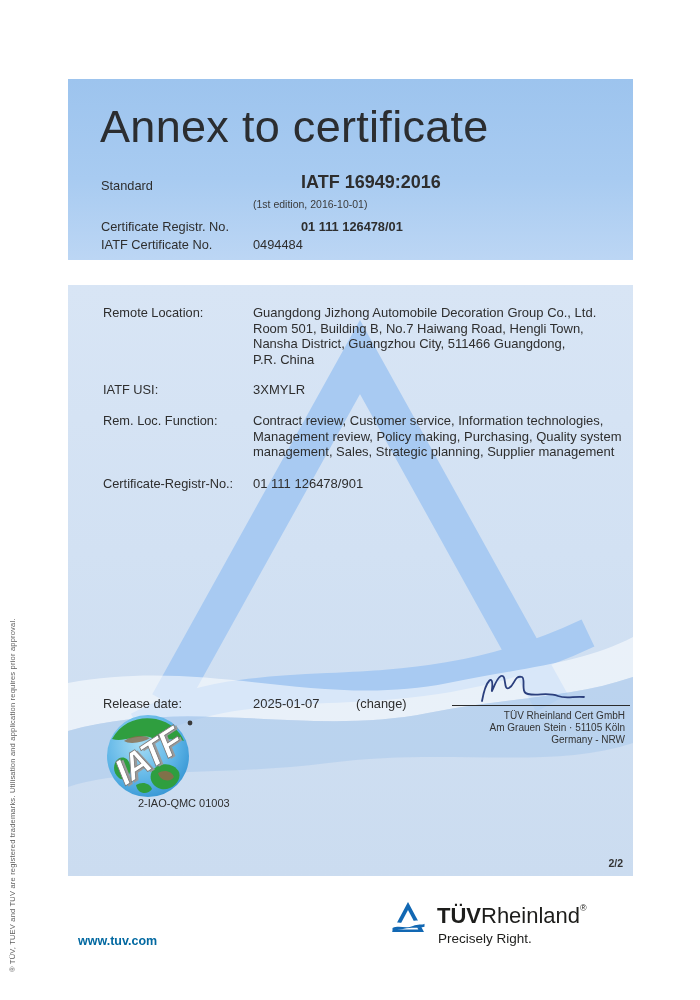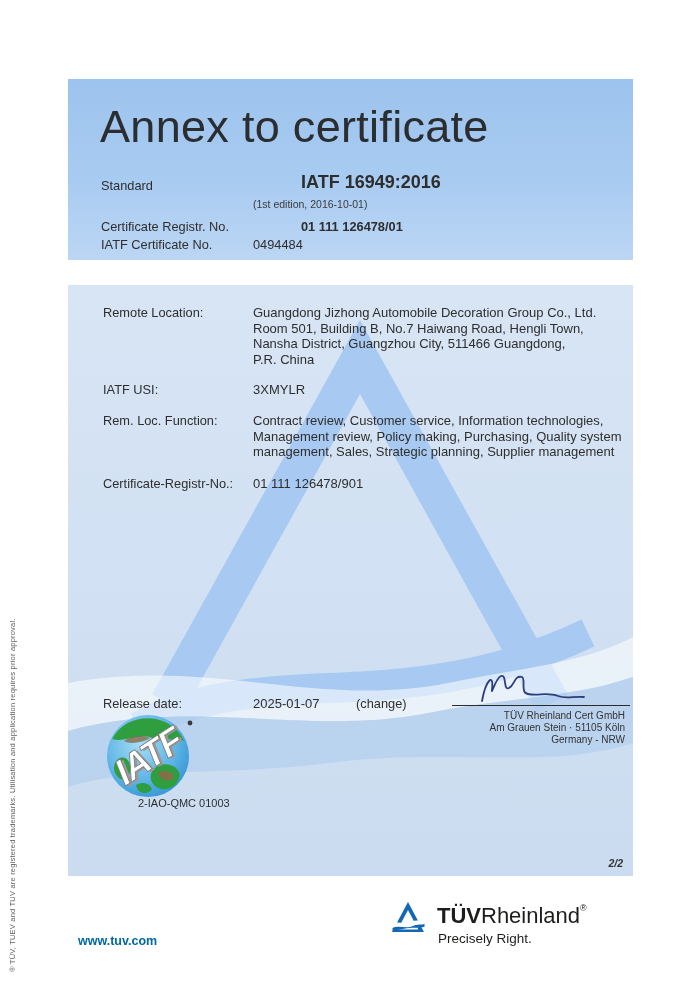--- a/index.html
+++ b/index.html
@@ -43,21 +43,21 @@
   .release-change{position:absolute;left:288px;font-size:12.8px;color:#2e2e2e;}
 
   .sig-line{position:absolute;left:384px;top:420px;width:178px;border-top:1.4px solid #2b2b2b;}
   .sig-scribble{position:absolute;left:408px;top:384px;}
   .issuer{
     position:absolute;right:8px;top:425px;text-align:right;
     font-size:10px;line-height:12px;color:#333;
   }
   .iatf-code{position:absolute;left:38px;top:512px;font-size:11px;color:#2e2e2e;margin-left:32px;}
   .iatf-globe{position:absolute;left:34px;top:426px;}
-  .page-number{position:absolute;right:10px;top:572px;font-size:10.5px;font-weight:700;color:#333;font-style:italic;}
+  .page-number{position:absolute;right:10px;top:572px;font-size:10.5px;font-weight:700;color:#333;}
 
   
   .website{position:absolute;left:78px;top:934px;font-size:12.5px;color:#0369a1;font-weight:bold;}
   .tuv-logo{position:absolute;left:391px;top:901px;}
   .brand{position:absolute;left:437px;top:903px;font-size:22px;color:#1d1d1b;white-space:nowrap;}
   .brand .tuv{font-weight:700;}
   .brand .reg{font-size:9px;vertical-align:12px;}
   .tagline{position:absolute;left:438px;top:931px;font-size:13.5px;color:#1d1d1b;}
 </style>
 </head>

